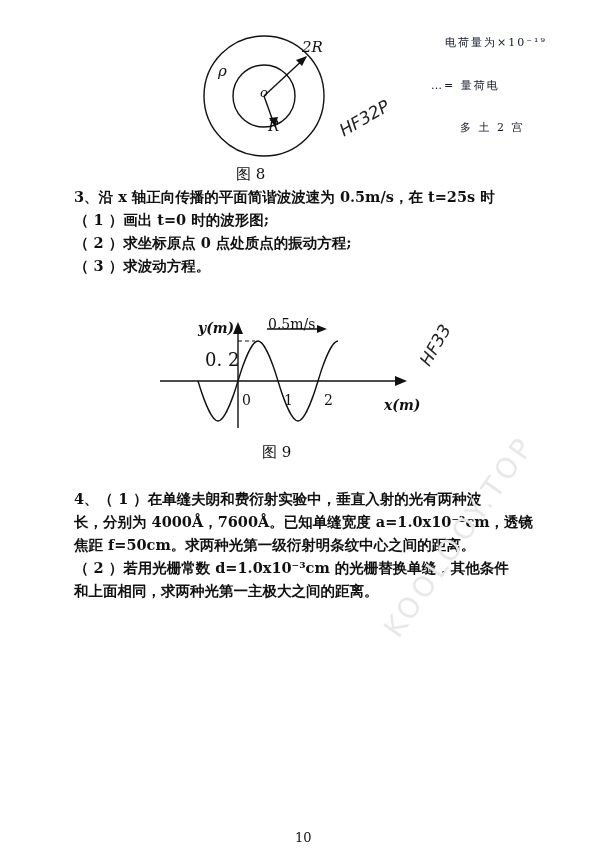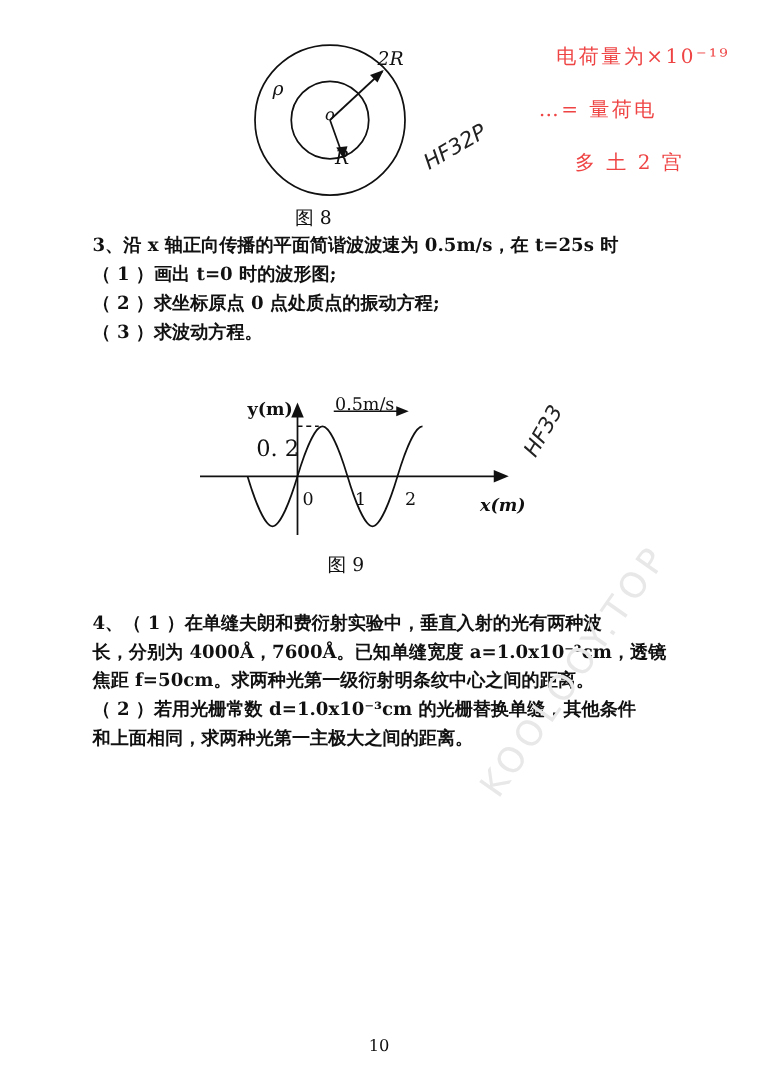--- a/index.html
+++ b/index.html
@@ -1,21 +1,21 @@
 <!DOCTYPE html>
 <html><head>
 <meta charset="utf-8">
 <style>
   html, body { margin: 0; padding: 0; background: #ffffff; }
   body {
     width: 607px; height: 863px; position: relative; overflow: hidden;
     font-family: "DejaVu Serif", "Liberation Serif", serif;
     color: #111111;
   }
-  .ghost { position: absolute; color: #ef4444; font-size: 16px; letter-spacing: 2px; }
+  .ghost { position: absolute; color: #0f172a; font-size: 11px; letter-spacing: 2px; }
   .fig { position: absolute; }
   .caption { position: absolute; font-size: 15px; }
   .para { position: absolute; left: 74px; width: 500px; font-size: 14.5px; line-height: 23px; font-weight: bold; }
   .line { white-space: nowrap; }
   .handwriting { position: absolute; font-family: "DejaVu Sans", sans-serif; font-style: italic; color: #222; font-size: 17px; }
   .watermark { position: absolute; color: #e8e8e8; font-family: "DejaVu Sans", sans-serif; }
   .pageno { position: absolute; left: 295px; top: 830px; font-size: 13px; }
 </style>
 </head>
 <body>
@@ -54,21 +54,21 @@
   <line x1="83" y1="110" x2="83" y2="10" stroke="#111" stroke-width="1.4"></line>
   <polygon points="83,4 78,16 88,16" fill="#111"></polygon>
 
   <line x1="83" y1="23" x2="100" y2="23" stroke="#111" stroke-width="1.2" stroke-dasharray="4,3"></line>
 
   <line x1="112" y1="11" x2="165" y2="11" stroke="#111" stroke-width="1.3"></line>
   <polygon points="172,11 162,7 162,15" fill="#111"></polygon>
 
   <path d="M 43 63 C 49 83, 57 103, 63 103 C 69 103, 77 83, 83 63 C 89 43, 97 23, 103 23 C 109 23, 117 43, 123 63 C 129 83, 137 103, 143 103 C 149 103, 157 83, 163 63 C 169 43, 177 23, 183 23" fill="none" stroke="#111" stroke-width="1.4"></path>
 </svg>
-<div style="position:absolute;left:198px;top:320px;font-size:14px;font-weight:bold;">y(m)</div>
+<div style="position:absolute;left:198px;top:320px;font-size:14px;font-style:italic;font-weight:bold;">y(m)</div>
 <div style="position:absolute;left:268px;top:316px;font-size:14px;">0.5m/s</div>
 <div style="position:absolute;left:205px;top:349px;font-size:18px;text-align:center;">0. 2</div>
 <div style="position:absolute;left:242px;top:392px;font-size:14px;">0</div>
 <div style="position:absolute;left:284px;top:392px;font-size:14px;">1</div>
 <div style="position:absolute;left:324px;top:392px;font-size:14px;">2</div>
 <div style="position:absolute;left:384px;top:397px;font-size:14px;font-style:italic;font-weight:bold;">x(m)</div>
 <div class="handwriting" style="left:413px;top:335px;transform:rotate(-60deg);">HF33</div>
 <div class="caption" style="left:262px;top:443px;">图 9</div>
 
 <div class="para" style="top:487px;">

